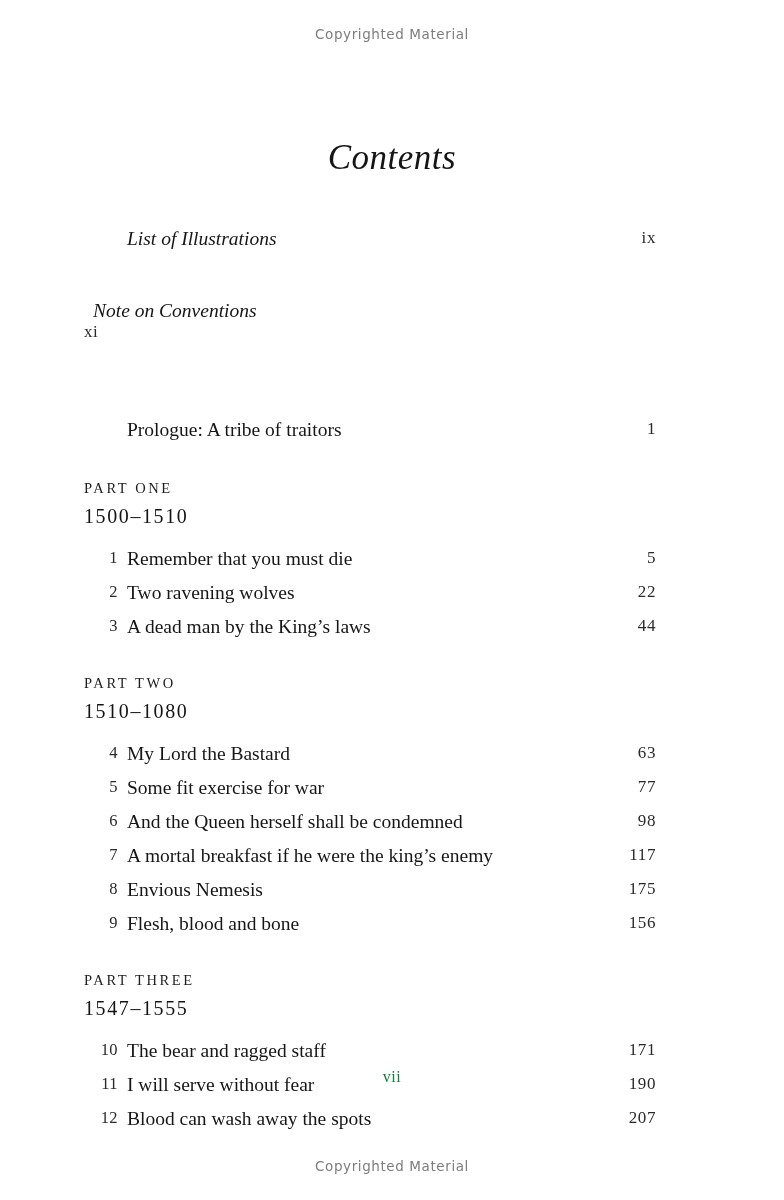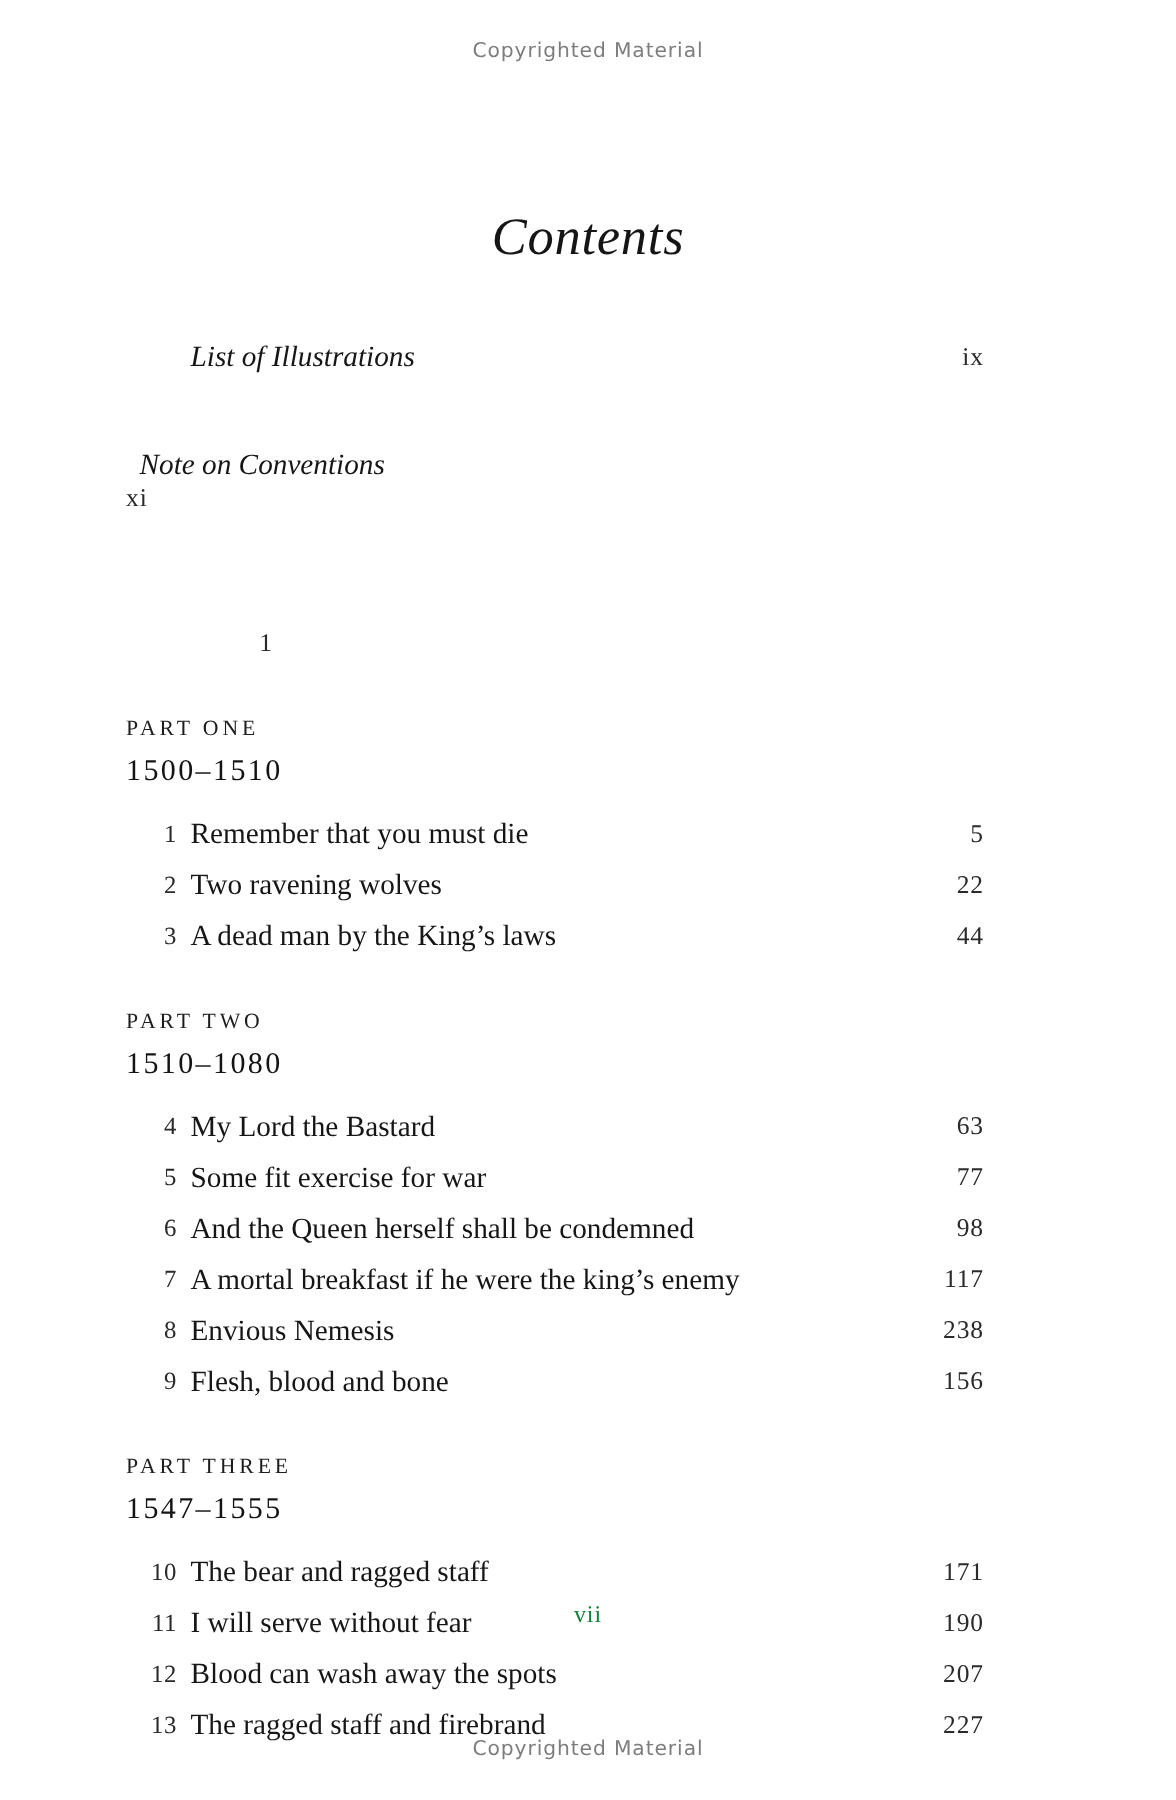--- a/index.html
+++ b/index.html
@@ -148,20 +148,21 @@
   </div>
 
   <div class="row front second">
     <span class="num"></span>
     <span class="title-cell">Note on Conventions</span>
     <span class="page">xi</span>
   </div>
 
   <div class="row prologue">
     <span class="num"></span>
+    <span class="title-cell">Prologue: A tribe of traitors</span>
     <span class="page">1</span>
   </div>
 
   <div class="part one">
     <div class="part-label">PART ONE</div>
     <div class="part-years">1500–1510</div>
   </div>
 
   <div class="row chapter">
     <span class="num">1</span>
@@ -200,21 +201,21 @@
     <span class="page">98</span>
   </div>
   <div class="row chapter">
     <span class="num">7</span>
     <span class="title-cell">A mortal breakfast if he were the king’s enemy</span>
     <span class="page">117</span>
   </div>
   <div class="row chapter">
     <span class="num">8</span>
     <span class="title-cell">Envious Nemesis</span>
-    <span class="page">238</span>
+    <span class="page">175</span>
   </div>
   <div class="row chapter last">
     <span class="num">9</span>
     <span class="title-cell">Flesh, blood and bone</span>
     <span class="page">156</span>
   </div>
 
   <div class="part three">
     <div class="part-label">PART THREE</div>
     <div class="part-years">1547–1555</div>
@@ -228,23 +229,18 @@
   <div class="row chapter">
     <span class="num">11</span>
     <span class="title-cell">I will serve without fear</span>
     <span class="page">190</span>
   </div>
   <div class="row chapter">
     <span class="num">12</span>
     <span class="title-cell">Blood can wash away the spots</span>
     <span class="page">207</span>
   </div>
-  <div class="row chapter last">
-    <span class="num">13</span>
-    <span class="title-cell">The ragged staff and firebrand</span>
-    <span class="page">227</span>
-  </div>
 
 </div>
 
 <div class="folio">vii</div>
 
 <div class="watermark bottom">Copyrighted Material</div>
 
 </body></html>

